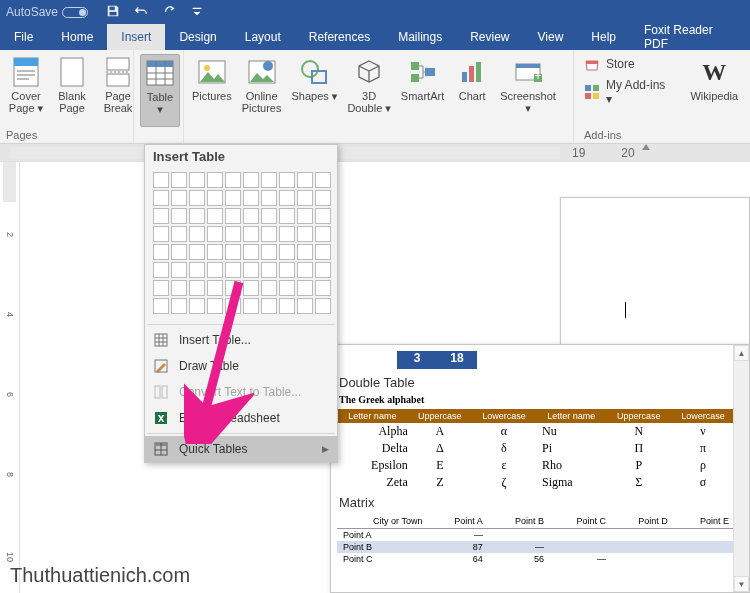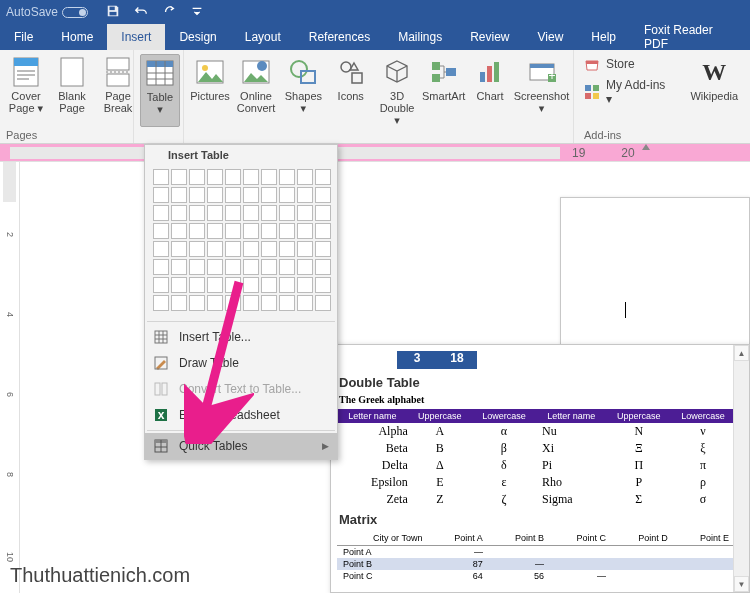--- a/index.html
+++ b/index.html
@@ -17,51 +17,51 @@
 .group{border-right:1px solid #e1e1e1;padding:4px 6px 2px;display:flex;flex-direction:column}
 .group-items{display:flex;gap:6px;flex:1}
 .group-label{text-align:left;font-size:11px;color:#666;padding-top:2px}
 .big-btn{display:flex;flex-direction:column;align-items:center;justify-content:flex-start;gap:2px;padding:2px 2px 0;min-width:40px;cursor:pointer}
 .big-btn .lbl{font-size:11px;color:#444;text-align:center;line-height:12px}
 .big-btn.active{background:#c5c5c5;border:1px solid #a9a9a9;border-radius:2px}
 .ico-box{width:32px;height:32px;display:flex;align-items:center;justify-content:center}
 .addins{padding:4px 10px 2px;display:flex;flex-direction:column}
 .addins-row{display:flex;align-items:center;gap:6px;height:20px;font-size:11px;color:#444;cursor:pointer}
 .addins .group-label{margin-top:auto}
-.ruler-h{height:18px;background:#f9a8d4;border-bottom:1px solid #e0e0e0;position:relative}
+.ruler-h{height:18px;background:#e5e5e5;border-bottom:1px solid #e0e0e0;position:relative}
 .ruler-h .shade{position:absolute;left:10px;top:3px;height:12px;width:550px;background:#e8e8e8}
 .ruler-h .nums{position:absolute;left:572px;top:2px;font-size:9px;color:#666;display:flex;gap:36px}
 .ruler-h .marker{position:absolute;left:642px;top:0;width:0;height:0;border-left:4px solid transparent;border-right:4px solid transparent;border-bottom:6px solid #888}
 .content{display:flex;position:relative;height:431px}
 .ruler-v{width:20px;background:#fff;border-right:1px solid #e0e0e0;position:relative}
 .ruler-v .shade{position:absolute;left:3px;top:0;width:13px;height:40px;background:#e8e8e8}
 .ruler-v .nm{position:absolute;left:5px;font-size:9px;color:#666;writing-mode:vertical-rl}
 .page{position:absolute;left:560px;top:35px;width:190px;height:396px;background:#fff;border:1px solid #c7c7c7;box-shadow:0 0 3px rgba(0,0,0,.1)}
 .cursor{position:absolute;left:625px;top:140px;width:1px;height:16px;background:#000}
 .table-menu{position:absolute;left:144px;top:144px;width:194px;background:#f3f3f3;border:1px solid #c6c6c6;box-shadow:2px 2px 6px rgba(0,0,0,.25);z-index:10}
-.tm-title{padding:4px 23px;font-size:11px;color:#444;background:#f3f3f3;font-weight:600}
+.tm-title{padding:4px 8px;font-size:13px;color:#444;background:#f3f3f3;font-weight:600}
 .tm-grid{padding:4px 8px 8px;display:grid;grid-template-columns:repeat(10,16px);grid-template-rows:repeat(8,16px);gap:2px}
 .tm-grid div{border:1px solid #bbb;background:#fff}
 .tm-sep{height:1px;background:#d4d4d4;margin:2px 2px}
 .tm-item{display:flex;align-items:center;gap:10px;padding:5px 8px;font-size:12px;color:#333;cursor:pointer}
 .tm-item.disabled{color:#a5a5a5}
 .tm-item .ico{width:16px;height:16px;display:flex;align-items:center;justify-content:center}
 .tm-item.hover{background:#c5c5c5}
 .tm-item .arrow{margin-left:auto;font-size:9px;color:#666}
 .arrow-annot{position:absolute;left:184px;top:274px;z-index:15;pointer-events:none}
 .qt-panel{position:absolute;left:330px;top:344px;width:420px;height:249px;background:#fff;border:1px solid #c6c6c6;box-shadow:2px 2px 6px rgba(0,0,0,.25);z-index:9;padding:6px 6px 0;overflow:hidden}
 .qt-scroll{position:absolute;right:0;top:0;width:16px;height:100%;background:#f0f0f0;border-left:1px solid #ddd}
 .qt-scroll .up,.qt-scroll .dn{height:16px;display:flex;align-items:center;justify-content:center;font-size:8px;color:#666;background:#f8f8f8;border:1px solid #ddd}
 .qt-scroll .dn{position:absolute;bottom:0;width:100%}
 .qt-header{background:#2b579a;color:#fff;display:flex;height:18px;width:80px;margin-left:60px;margin-bottom:6px;font-weight:700;font-size:11px}
 .qt-header span{flex:1;text-align:center}
-.qt-h2{font-weight:700;font-size:13px;color:#333;margin:4px 2px}
+.qt-h2{font-weight:400;font-size:13px;color:#333;margin:4px 2px}
 .qt-sub{font-weight:700;font-size:10px;margin:2px 2px 4px;font-family:"Times New Roman",serif}
 .greek{width:398px;font-size:9px;border-collapse:collapse}
-.greek th{background:#4c1d95;color:#fff;padding:2px 0;font-weight:400;font-size:9px}
+.greek th{background:#a16207;color:#fff;padding:2px 0;font-weight:400;font-size:9px}
 .greek td{padding:1px 0;text-align:center;font-family:"Times New Roman",serif}
 .greek td:first-child{text-align:right;padding-left:4px}
 .greek td:nth-child(4){text-align:left;padding-left:6px}
 .matrix{width:398px;font-size:9px;border-collapse:collapse;margin-top:2px}
 .matrix th{font-weight:400;text-align:right;padding:2px 6px;border-bottom:1px solid #999;font-size:9px}
 .matrix th:first-child{text-align:right}
 .matrix td{text-align:right;padding:1px 6px;font-size:9px}
 .matrix td:first-child{text-align:left}
 .matrix tr.b td{background:#d4dced}
 .watermark{position:absolute;left:10px;bottom:6px;font-size:20px;color:#444;font-family:Arial;z-index:30}
@@ -179,40 +179,30 @@
         </div>
       <div class="big-btn">
           <div class="ico-box">
             <svg width="28" height="24">
               <rect x="1" y="1" width="26" height="22" fill="#fff" stroke="#888"></rect>
               <circle cx="20" cy="6" r="5" fill="#5b8bbf"></circle>
               <path d="M2 22l7-9 6 6 4-4 7 7z" fill="#6fad6f"></path>
             </svg>
           </div>
           <div class="lbl" style="white-space:pre-line">Online
-Convert</div>
+Pictures</div>
         </div>
       <div class="big-btn">
           <div class="ico-box">
             <svg width="28" height="26">
               <circle cx="10" cy="10" r="8" fill="none" stroke="#6fad6f" stroke-width="2"></circle>
               <rect x="12" y="12" width="14" height="12" fill="none" stroke="#5b8bbf" stroke-width="2"></rect>
             </svg>
           </div>
           <div class="lbl">Shapes ▾</div>
-        </div>
-      <div class="big-btn">
-          <div class="ico-box">
-            <svg width="26" height="26">
-              <circle cx="8" cy="8" r="5" fill="none" stroke="#666" stroke-width="1.5"></circle>
-              <rect x="14" y="14" width="10" height="10" fill="none" stroke="#666" stroke-width="1.5"></rect>
-              <path d="M16 4l4 7h-8z" fill="none" stroke="#666" stroke-width="1.5"></path>
-            </svg>
-          </div>
-          <div class="lbl">Icons</div>
         </div>
       <div class="big-btn">
           <div class="ico-box">
             <svg width="26" height="26">
               <path d="M13 2l10 5v11l-10 5-10-5V7z" fill="none" stroke="#666" stroke-width="1.3"></path>
               <path d="M3 7l10 5 10-5M13 12v11" fill="none" stroke="#666" stroke-width="1.3"></path>
             </svg>
           </div>
           <div class="lbl" style="white-space:pre-line">3D
 Double ▾</div>
@@ -474,28 +464,20 @@
       <tbody id="gbody">
         <tr>
           <td>Alpha</td>
           <td>Α</td>
           <td>α</td>
           <td>Nu</td>
           <td>Ν</td>
           <td>ν</td>
         </tr>
         <tr>
-          <td>Beta</td>
-          <td>Β</td>
-          <td>β</td>
-          <td>Xi</td>
-          <td>Ξ</td>
-          <td>ξ</td>
-        </tr>
-        <tr>
           <td>Delta</td>
           <td>Δ</td>
           <td>δ</td>
           <td>Pi</td>
           <td>Π</td>
           <td>π</td>
         </tr>
         <tr>
           <td>Epsilon</td>
           <td>Ε</td>

